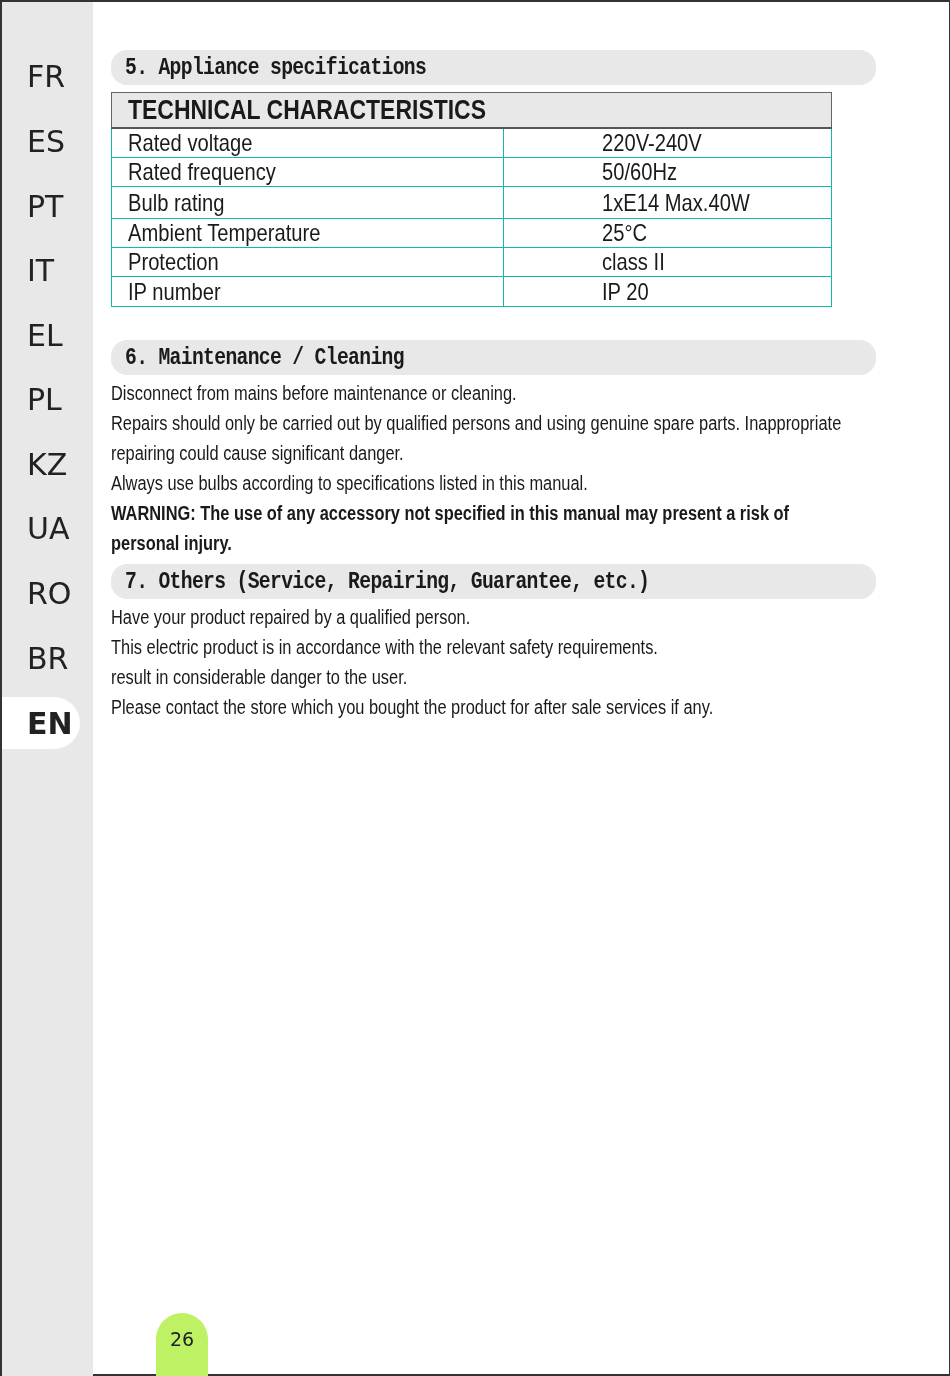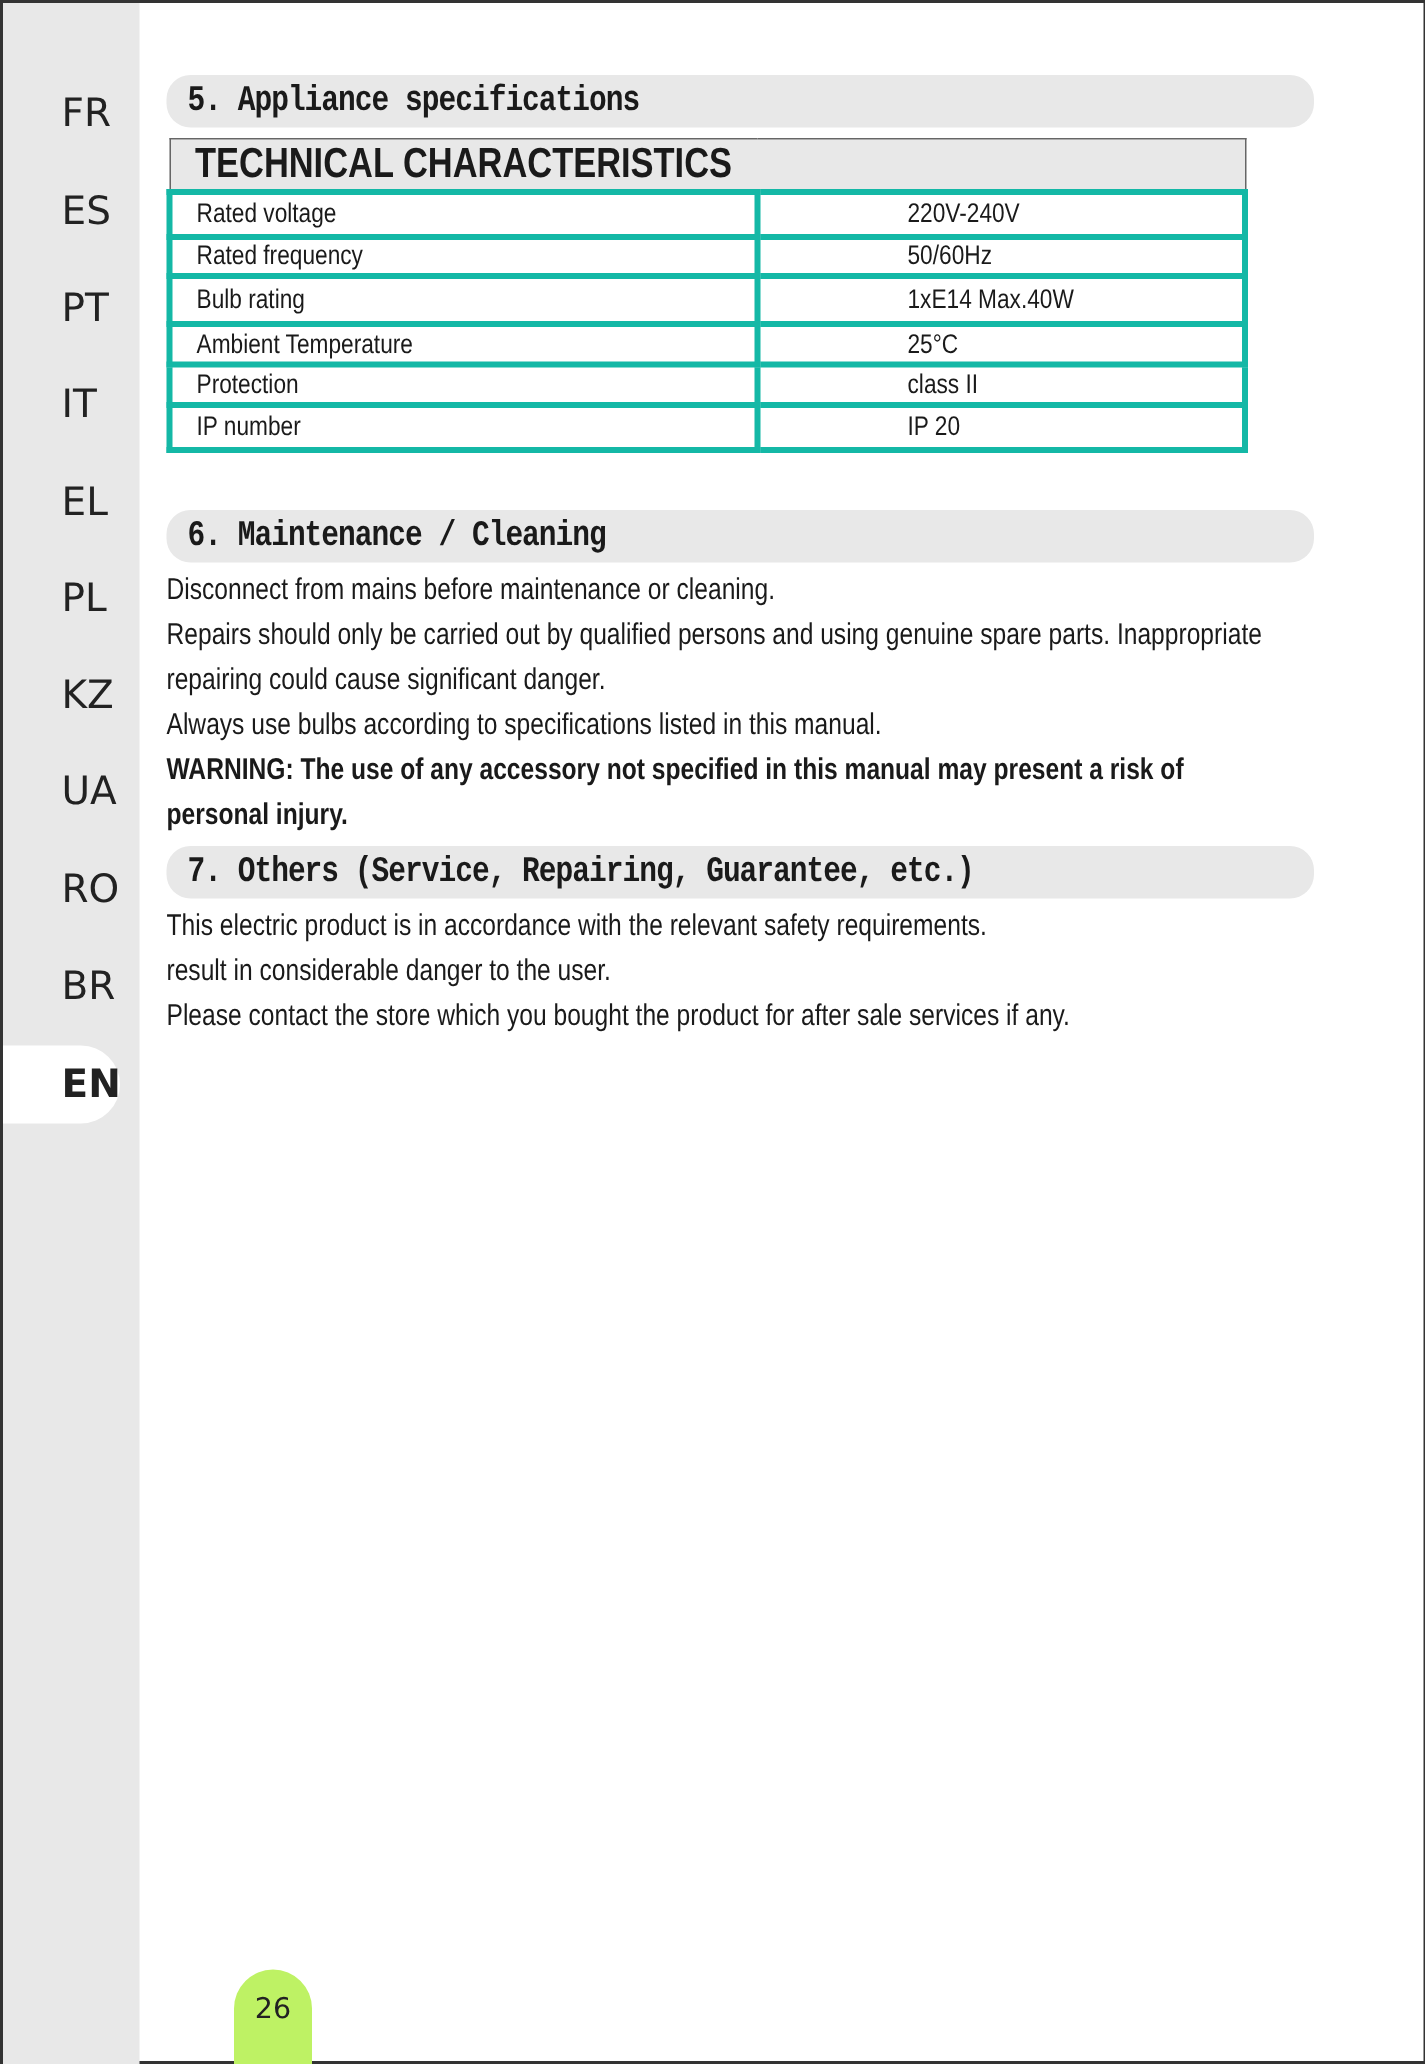--- a/index.html
+++ b/index.html
@@ -1,28 +1,28 @@
 <!DOCTYPE html>
 <html><head>
   <meta charset="utf-8">
   <style>
     * { box-sizing: border-box; margin: 0; padding: 0; }
     html, body { width: 950px; height: 1376px; background: #ffffff; overflow: hidden; }
     body { position: relative; font-family: "Liberation Sans Narrow", "Liberation Sans", sans-serif; color: #1a1a1a; }
     .page { position: absolute; left: 0; top: 0; width: 950px; height: 1376px; border: 2px solid #333; border-right-width: 1px; border-bottom-width: 2px; background: #fff; }
     .sidebar { position: absolute; left: 0; top: 0; width: 91px; height: 1374px; background: #e8e8e8; }
-    .lang { position: absolute; left: 0; width: 78px; height: 52px; display: flex; align-items: center; justify-content: flex-start; padding-left: 39px; font-family: "DejaVu Sans", sans-serif; font-size: 26px; color: #222; }
+    .lang { position: absolute; left: 0; width: 78px; height: 52px; display: flex; align-items: center; justify-content: flex-start; padding-left: 25px; font-family: "DejaVu Sans", sans-serif; font-size: 30px; color: #222; }
     .lang.active { background: #ffffff; border-radius: 0 26px 26px 0; font-weight: bold; }
     .main { position: absolute; left: 109px; top: 0; width: 800px; }
     .sec-head { position: absolute; left: 0; width: 765px; height: 35px; background: #e8e8e8; border-radius: 16px; padding-left: 14px; font-family: Liberation Mono, monospace; font-weight: bold; font-size: 24px; line-height: 35px; color: #1a1a1a; transform-origin: left center; letter-spacing: -0.8px; }
     .sec-head span { display: inline-block; transform: scaleX(0.82); transform-origin: left center; white-space: nowrap; }
     table.spec { position: absolute; left: 0; top: 90px; width: 721px; border-collapse: collapse; font-family: "Liberation Sans", sans-serif; }
     table.spec th { background: #e8e8e8; text-align: left; font-size: 28px; font-weight: bold; height: 35px; padding-left: 16px; border: 1px solid #666; border-bottom: 2px solid #555; }
     table.spec th span { display: inline-block; transform: scaleX(0.82); transform-origin: left center; white-space: nowrap; }
-    table.spec td { border: 4px solid #14b8a6; font-size: 18px; padding-left: 16px; vertical-align: middle; white-space: nowrap; }
+    table.spec td { border: 1px solid #14b8a6; font-size: 24px; padding-left: 16px; vertical-align: middle; white-space: nowrap; }
     table.spec td span { display: inline-block; transform: scaleX(0.84); transform-origin: left center; }
     table.spec td.val { padding-left: 98px; }
     .body-text { position: absolute; left: 0; width: 790px; font-family: "Liberation Sans", sans-serif; font-size: 20px; line-height: 30px; color: #1a1a1a; }
     .body-text p { white-space: nowrap; }
     .body-text p span { display: inline-block; transform: scaleX(0.82); transform-origin: left center; }
     .body-text p.bold { font-weight: bold; }
     .page-num { position: absolute; left: 154px; top: 1311px; width: 52px; height: 64px; background: #bef264; border-radius: 26px 26px 0 0; font-family: "DejaVu Sans", sans-serif; font-size: 19px; text-align: center; padding-top: 15px; color: #222; }
   </style>
 </head>
 <body>
@@ -92,20 +92,21 @@
       <p><span>Always use bulbs according to specifications listed in this manual.</span></p>
       <p class="bold"><span>WARNING: The use of any accessory not specified in this manual may present a risk of</span></p>
       <p class="bold"><span>personal injury.</span></p>
     </div>
 
     <div class="sec-head" style="top:562px">
       <span>7. Others (Service, Repairing, Guarantee, etc.)</span>
     </div>
 
     <div class="body-text" style="top:600px">
+      <p><span>Have your product repaired by a qualified person.</span></p>
       <p><span>This electric product is in accordance with the relevant safety requirements.</span></p>
       <p><span>result in considerable danger to the user.</span></p>
       <p><span>Please contact the store which you bought the product for after sale services if any.</span></p>
     </div>
   </div>
 
   <div class="page-num">26</div>
 </div>
 
 </body></html>

